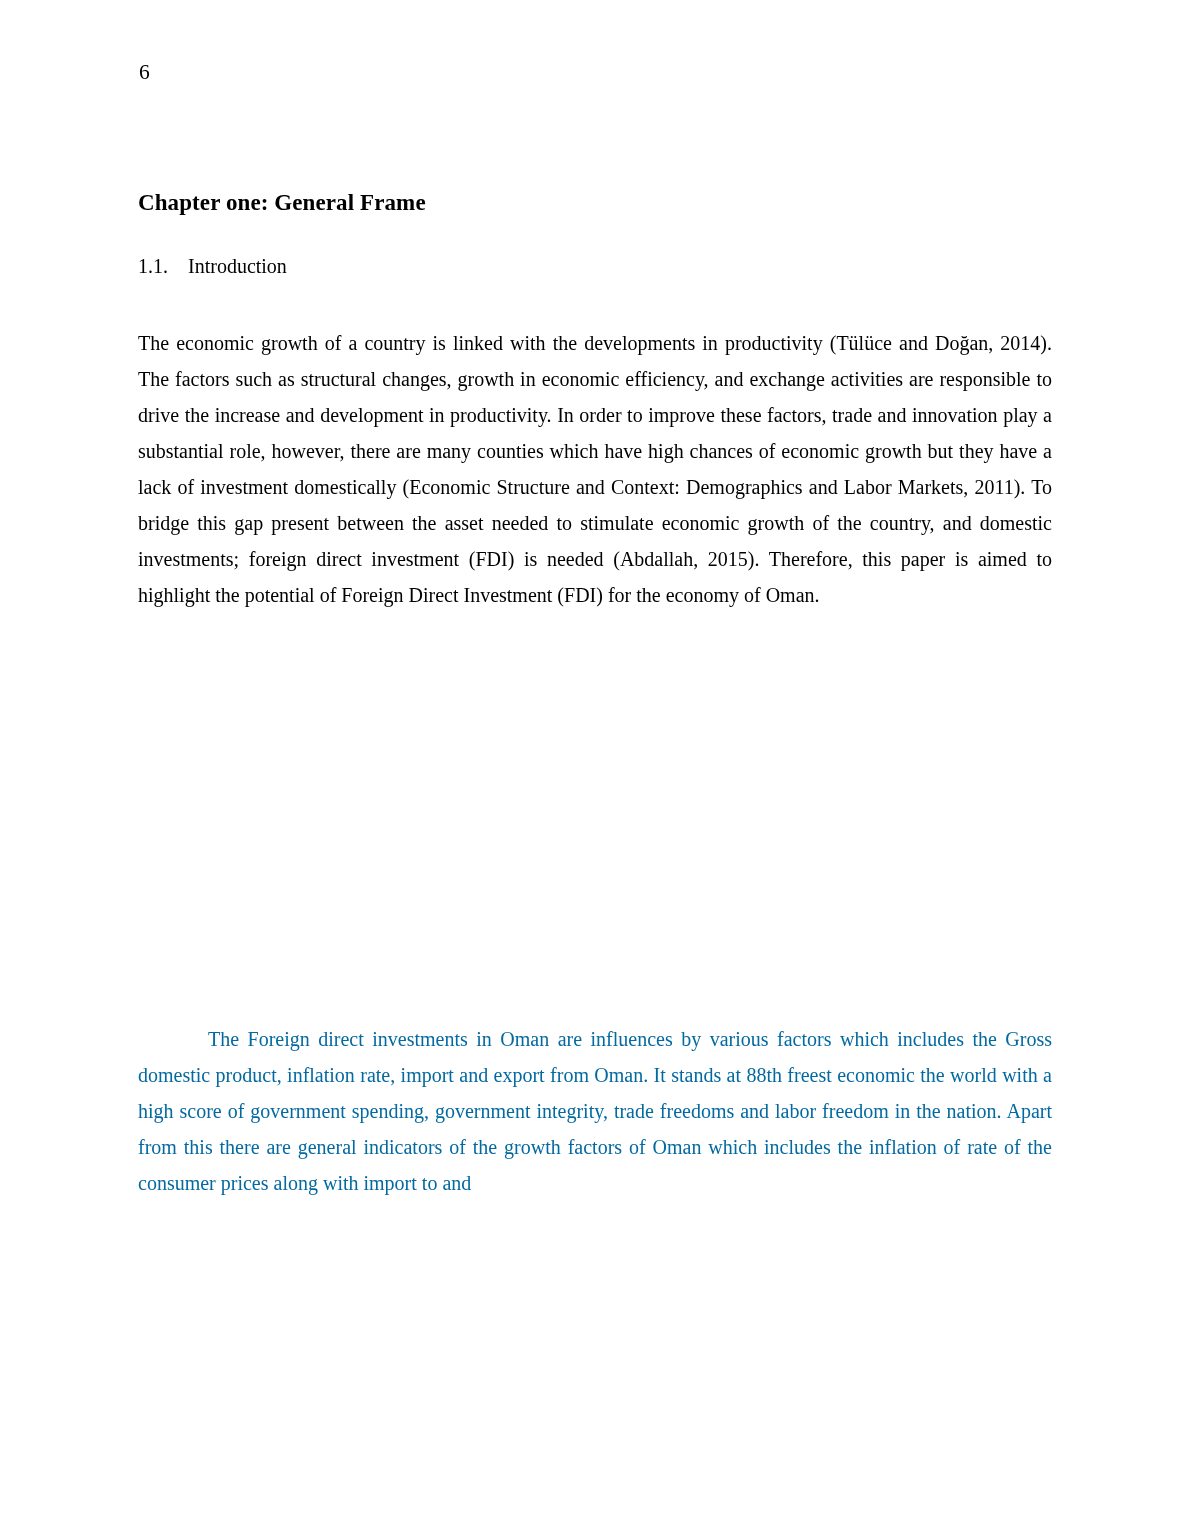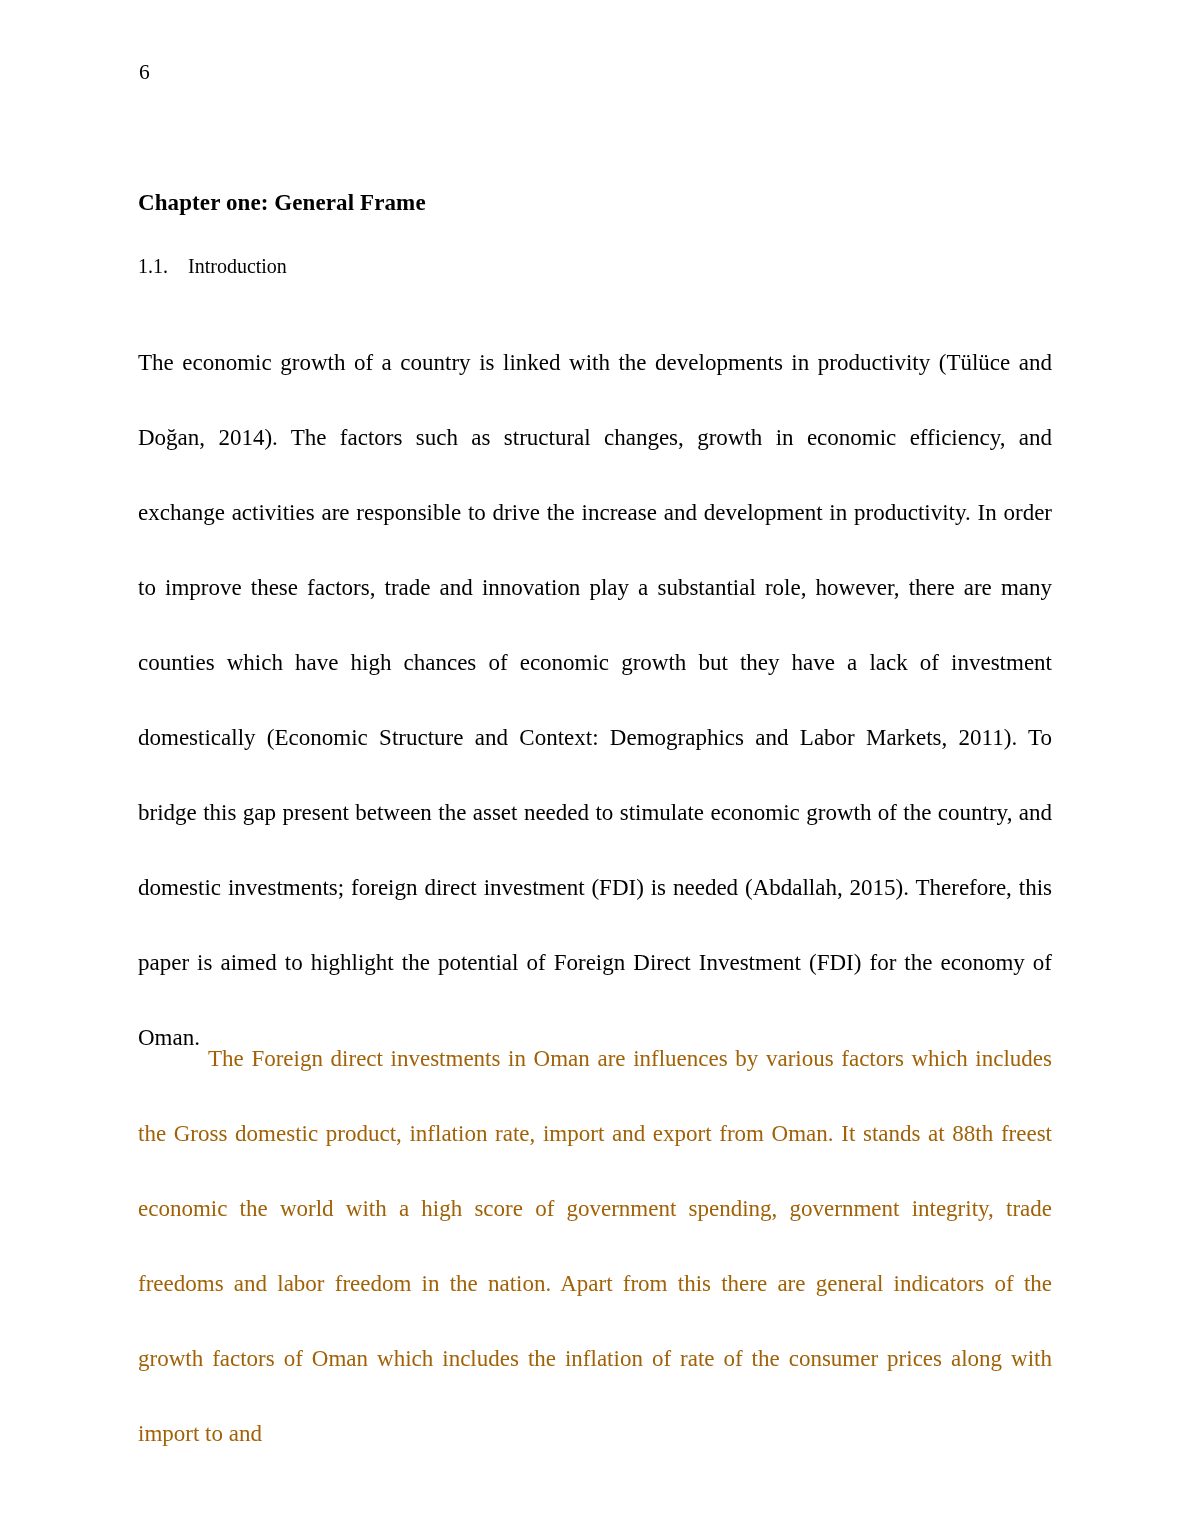--- a/index.html
+++ b/index.html
@@ -40,39 +40,39 @@
   }
   .section-heading {
     font-size: 20px;
     font-weight: normal;
     position: absolute;
     left: 138px;
     top: 255px;
     white-space: pre;
   }
   .para {
-    font-size: 23px;
-    line-height: 75px;
+    font-size: 20px;
+    line-height: 36px;
     text-align: justify;
     text-justify: inter-word;
     margin: 0;
     padding: 0;
   }
   .para-1 {
     position: absolute;
     left: 138px;
     top: 325px;
     width: 914px;
   }
   .para-2 {
     position: absolute;
     left: 138px;
     top: 1021px;
     width: 914px;
-    color: #a16207;
+    color: #0369a1;
     text-indent: 70px;
   }
 </style>
 </head>
 <body>
 
 <div class="page">
 
   <div class="page-number">6</div>
 

